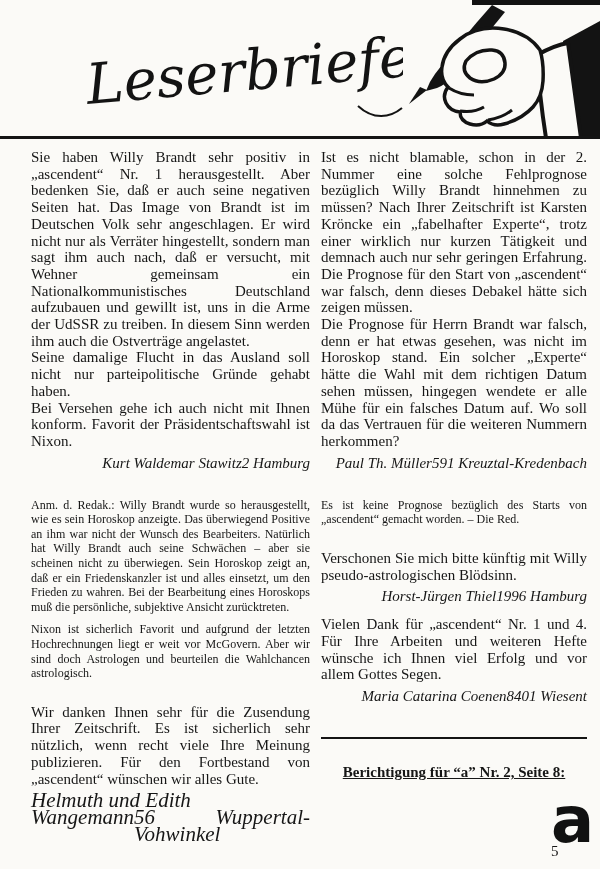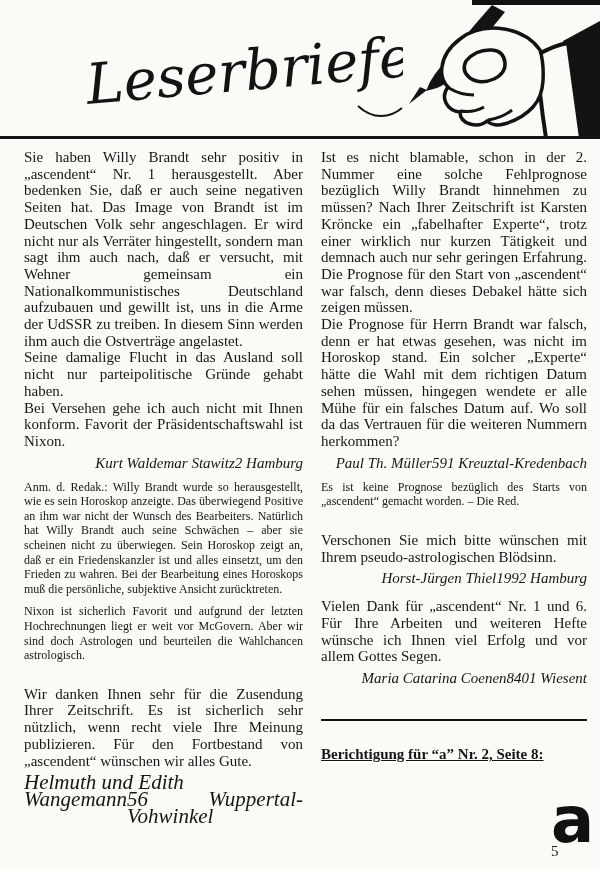--- a/index.html
+++ b/index.html
@@ -6,37 +6,37 @@
   .page {
     position:relative; width:600px; height:869px;
     background:#fbfaf7; color:#161616; overflow:hidden;
     font-family:"Liberation Serif", serif;
   }
   .topbar { position:absolute; left:472px; top:0; width:128px; height:5px; background:#121212; }
   .header-rule { position:absolute; left:0; top:136px; width:600px; height:3px; background:#141414; }
   .script-svg { position:absolute; left:58px; top:28px; }
   .hand-svg { position:absolute; left:400px; top:3px; }
   .col { position:absolute; top:149px; text-align:justify; hyphens:auto; }
-  .col-left  { left:24px;  width:279px; }
+  .col-left  { left:31px;  width:279px; }
   .col-right { left:321px; width:266px; }
   .col p { margin:0; font-size:15px; line-height:16.7px; }
   .gap-sm { margin-top:5px; }
   .gap-md { margin-top:9px; }
   .sig { display:flex; justify-content:flex-end; font-style:italic; font-size:15px; margin-top:5px; line-height:17px; }
   .sig-block { font-style:italic; font-size:21px; margin-top:5px; line-height:17px; }
   .sig-row { display:flex; justify-content:flex-end; }
-  .note { font-size:12px; line-height:14.6px; margin-top:8px; text-align:justify; }
+  .note { font-size:12px; line-height:14.6px; margin-top:26px; text-align:justify; }
   .note p { font-size:12px; line-height:14.6px; margin:0; }
   .note p + p { margin-top:8px; }
   .letter-block { margin-top:23px; }
   .letter-block-xs { margin-top:11px; }
   .divider { border:none; border-top:2px solid #141414; margin:32px 0 0 0; width:100%; }
   .correction-title {
     font-weight:bold; text-decoration:underline; margin-top:25px !important;
-    text-align:left;
+    text-align:center;
   }
   .a-logo {
     position:absolute; left:551px; top:788px;
     font-family:"DejaVu Sans", sans-serif; font-weight:bold;
     font-size:64px; line-height:1; color:#111;
   }
   .page-number { position:absolute; left:551px; top:843px; font-size:15px; }
   .ink { fill:#131313; }
   .paper { fill:#fbfaf7; }
 </style>
@@ -100,29 +100,29 @@
     <div class="sig">
       <span>Paul Th. Müller</span>
       <span>591 Kreuztal-Kredenbach</span>
     </div>
 
     <div class="note">
       <p>Es ist keine Prognose bezüglich des Starts von „ascendent“ gemacht worden. – Die Red.</p>
     </div>
 
     <div class="letter-block">
-      <p>Verschonen Sie mich bitte wünschen mit Ihrem pseudo-astrologischen Blödsinn.</p>
+      <p>Verschonen Sie mich bitte künftig mit Willy pseudo-astrologischen Blödsinn.</p>
       <div class="sig">
         <span>Horst-Jürgen Thiel</span>
-        <span>1992 Hamburg</span>
+        <span>1996 Hamburg</span>
       </div>
     </div>
 
     <div class="letter-block-xs">
-      <p>Vielen Dank für „ascendent“ Nr. 1 und 6. Für Ihre Arbeiten und weiteren Hefte wünsche ich Ihnen viel Erfolg und vor allem Gottes Segen.</p>
+      <p>Vielen Dank für „ascendent“ Nr. 1 und 4. Für Ihre Arbeiten und weiteren Hefte wünsche ich Ihnen viel Erfolg und vor allem Gottes Segen.</p>
       <div class="sig">
         <span>Maria Catarina Coenen</span>
         <span>8401 Wiesent</span>
       </div>
     </div>
 
     <hr class="divider">
 
     <p class="correction-title">Berichtigung für “a” Nr. 2, Seite 8:</p>
   </div>

